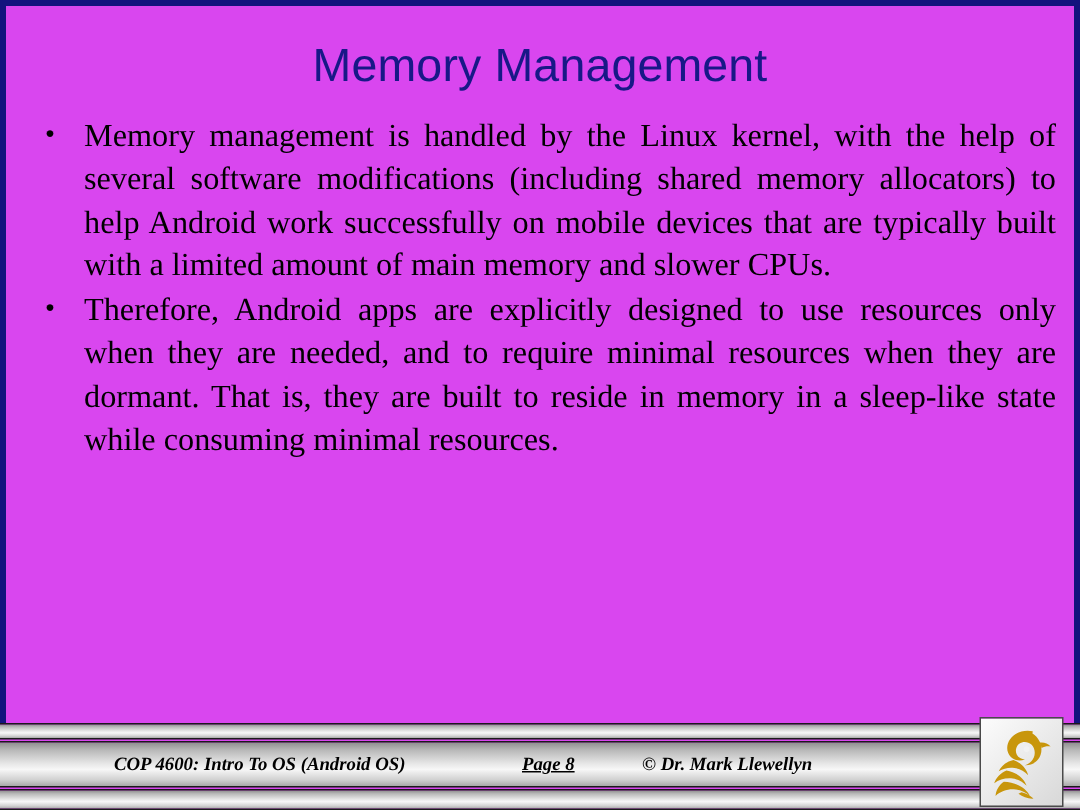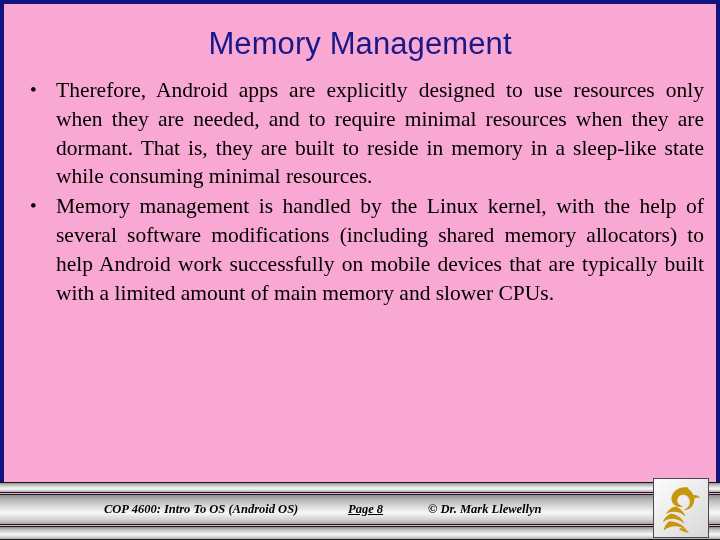--- a/index.html
+++ b/index.html
@@ -11,21 +11,21 @@
     width: 720px;
     height: 540px;
     overflow: hidden;
     font-family: "Liberation Serif", serif;
   }
 
   #slide {
     position: relative;
     width: 720px;
     height: 540px;
-    background: #f9a8d4;
+    background: #d946ef;
     box-sizing: border-box;
   }
 
   
   .frame-top {
     position: absolute;
     left: 0; top: 0;
     width: 720px; height: 4px;
     background: #13137e;
   }
@@ -140,21 +140,20 @@
     font-family: "Liberation Serif", serif;
     font-style: italic;
     font-weight: bold;
     font-size: 12.5px;
     color: #000000;
     white-space: nowrap;
   }
   .footer-text .f-course {
     position: absolute;
     left: 76px;
-    margin-left: 28px;
   }
   .footer-text .f-page {
     position: absolute;
     left: 348px;
     text-decoration: underline;
   }
   .footer-text .f-copy {
     position: absolute;
     left: 428px;
   }
@@ -185,24 +184,24 @@
 
   <div class="frame-top"></div>
   <div class="frame-left"></div>
   <div class="frame-right"></div>
 
   <div class="title">Memory Management</div>
 
   <div class="body-area">
     <ul class="bullets">
       <li>
-        <span class="txt">Therefore, Android apps are explicitly designed to use resources only when they are needed, and to require minimal resources when they are dormant.  That is, they are built to reside in memory in a sleep-like state while consuming minimal resources.</span>
+        <span class="txt">Memory management is handled by the Linux kernel, with the help of several software modifications (including shared memory allocators) to help Android work successfully on mobile devices that are typically built with a limited amount of main memory and slower CPUs.</span>
       </li>
       <li>
-        <span class="txt">Memory management is handled by the Linux kernel, with the help of several software modifications (including shared memory allocators) to help Android work successfully on mobile devices that are typically built with a limited amount of main memory and slower CPUs.</span>
+        <span class="txt">Therefore, Android apps are explicitly designed to use resources only when they are needed, and to require minimal resources when they are dormant.  That is, they are built to reside in memory in a sleep-like state while consuming minimal resources.</span>
       </li>
     </ul>
   </div>
 
   <div class="footer">
     <div class="bar bar-thin-top"></div>
     <div class="bar bar-main"></div>
     <div class="bar bar-thin-bottom"></div>
 
     <div class="footer-text">

